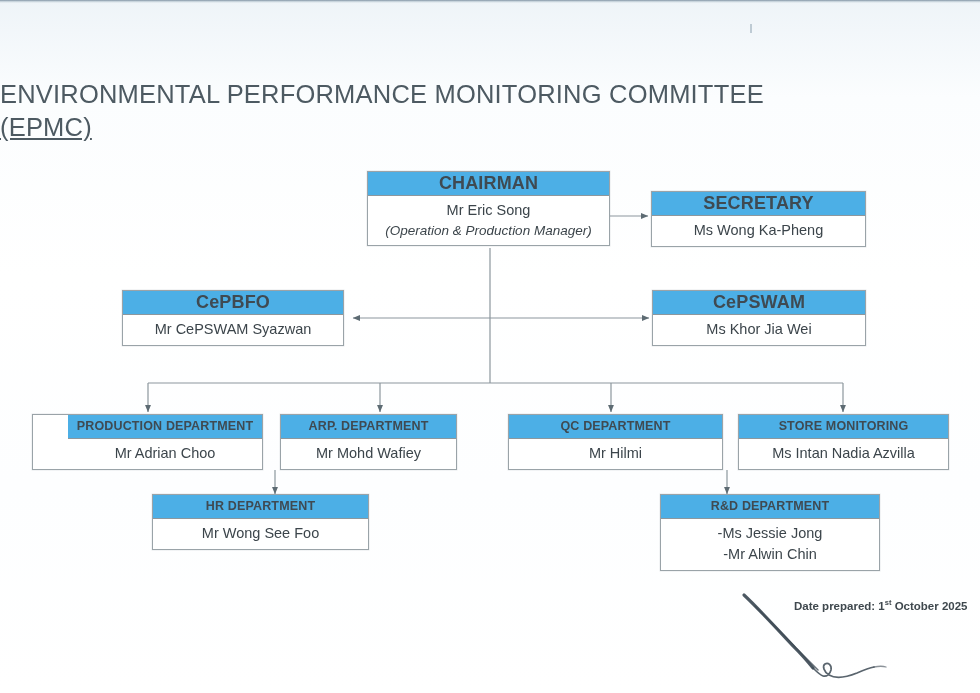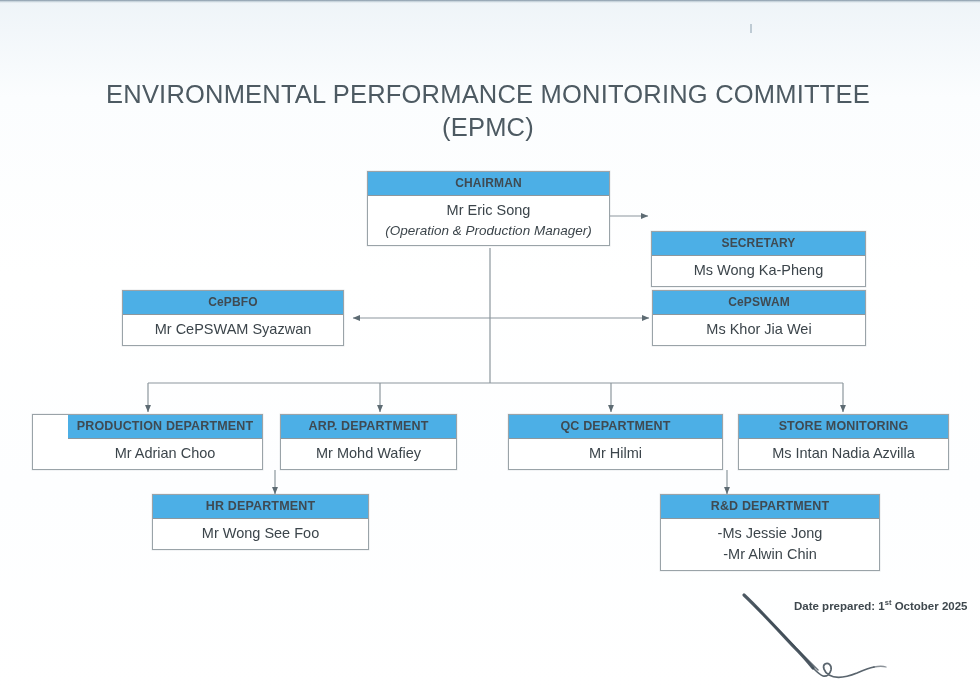--- a/index.html
+++ b/index.html
@@ -36,28 +36,27 @@
     background: #93a7b4;
     opacity: .55;
   }
 
   
   #title {
     position: absolute;
     top: 78px;
     left: 0;
     width: 976px;
-    text-align: center;
     color: #4d5a62;
     font-size: 25.5px;
     line-height: 33px;
     letter-spacing: .2px;
     font-weight: 400;
   }
-  #title .l2 { display: block; }
+  #title .l2 { display: block; text-decoration: underline; }
 
   
   #connectors {
     position: absolute;
     top: 0; left: 0;
     width: 980px; height: 693px;
   }
 
   
   .node {
@@ -65,21 +64,21 @@
     box-sizing: border-box;
     background: #ffffff;
     border: 1px solid #9aa3a8;
     box-shadow: 0 0 0 .5px rgba(120,135,145,.18);
   }
   .node .hdr {
     background: #4cafe6;
     color: #3f4a52;
     font-weight: bold;
     text-align: center;
-    font-size: 12px;
+    font-size: 18px;
     line-height: 23px;
     height: 23px;
     border-bottom: 1px solid #8d979d;
     letter-spacing: .15px;
     white-space: nowrap;
     overflow: hidden;
   }
   .node .body {
     text-align: center;
     color: #3c454b;
@@ -170,21 +169,21 @@
   </svg>
 
   <div class="node" style="left:367px; top:171px; width:243px;">
     <div class="hdr">CHAIRMAN</div>
     <div class="body">
       <span class="ln">Mr Eric Song</span>
       <span class="sub">(Operation &amp; Production Manager)</span>
     </div>
   </div>
 
-  <div class="node" style="left:651px; top:191px; width:215px;margin-top:40px;">
+  <div class="node" style="left:651px; top:191px; width:215px;">
     <div class="hdr">SECRETARY</div>
     <div class="body">
       <span class="ln">Ms Wong Ka-Pheng</span>
     </div>
   </div>
 
   <div class="node" style="left:122px; top:290px; width:222px;">
     <div class="hdr">CePBFO</div>
     <div class="body">
       <span class="ln">Mr CePSWAM Syazwan</span>

